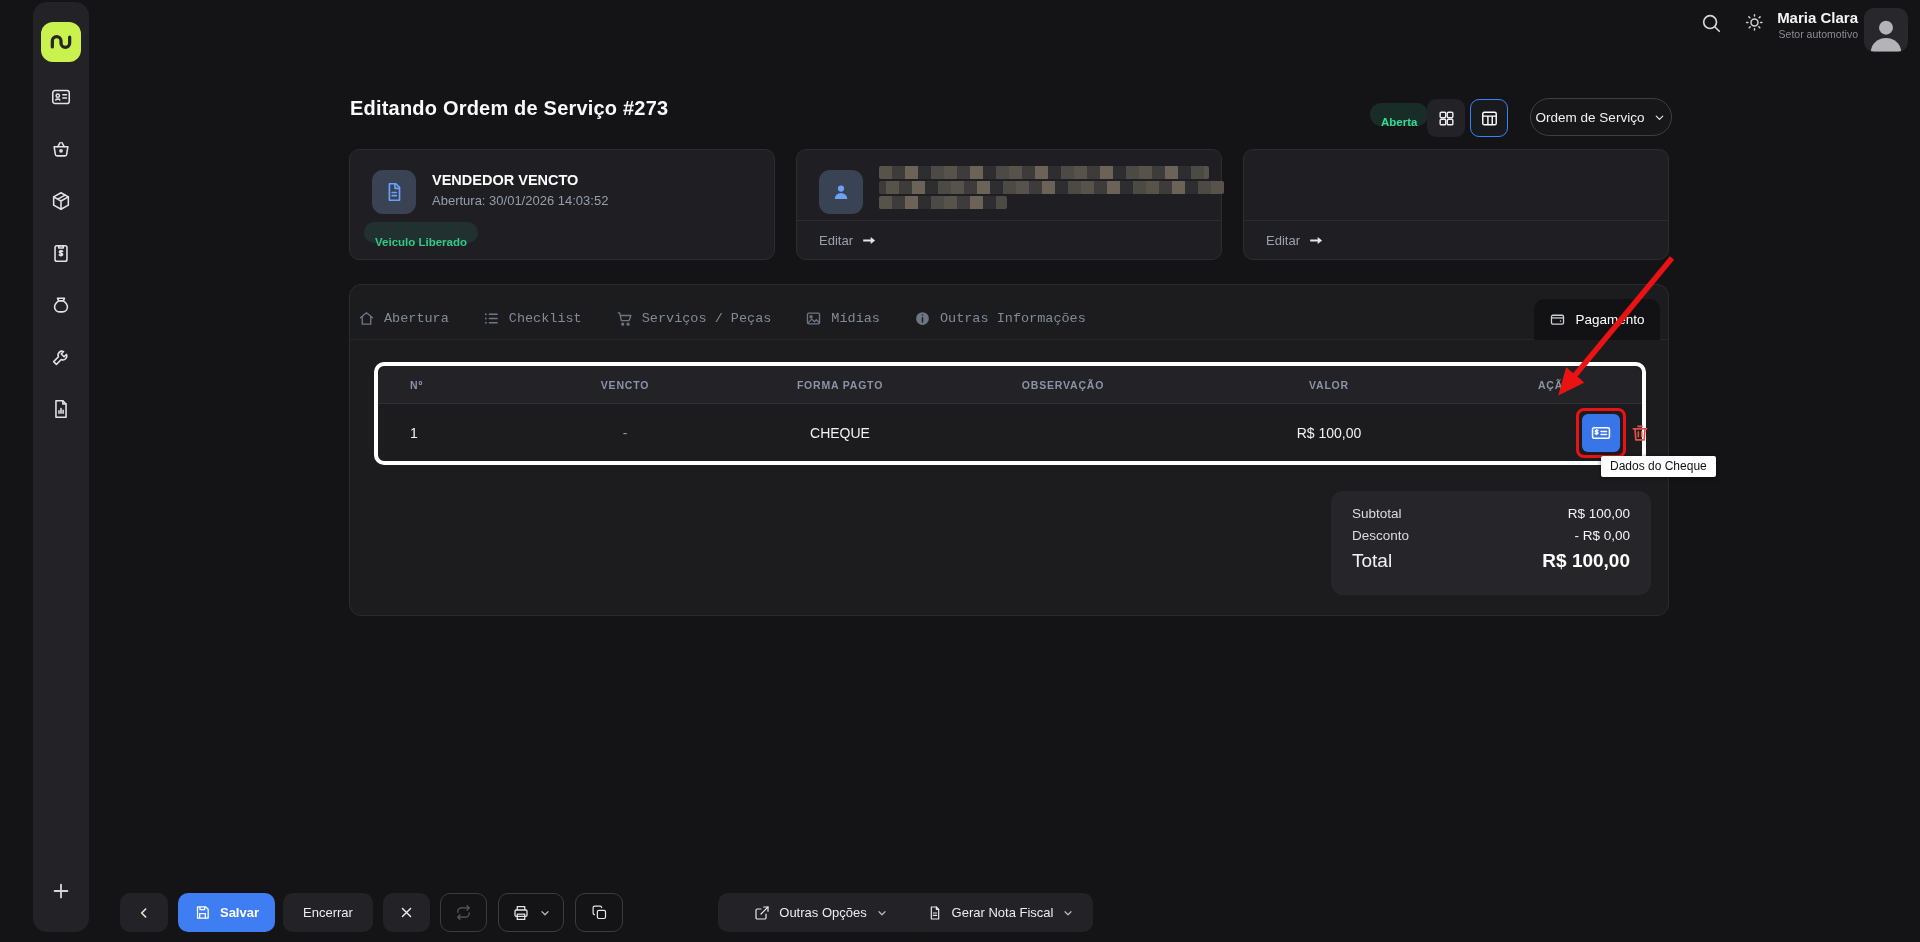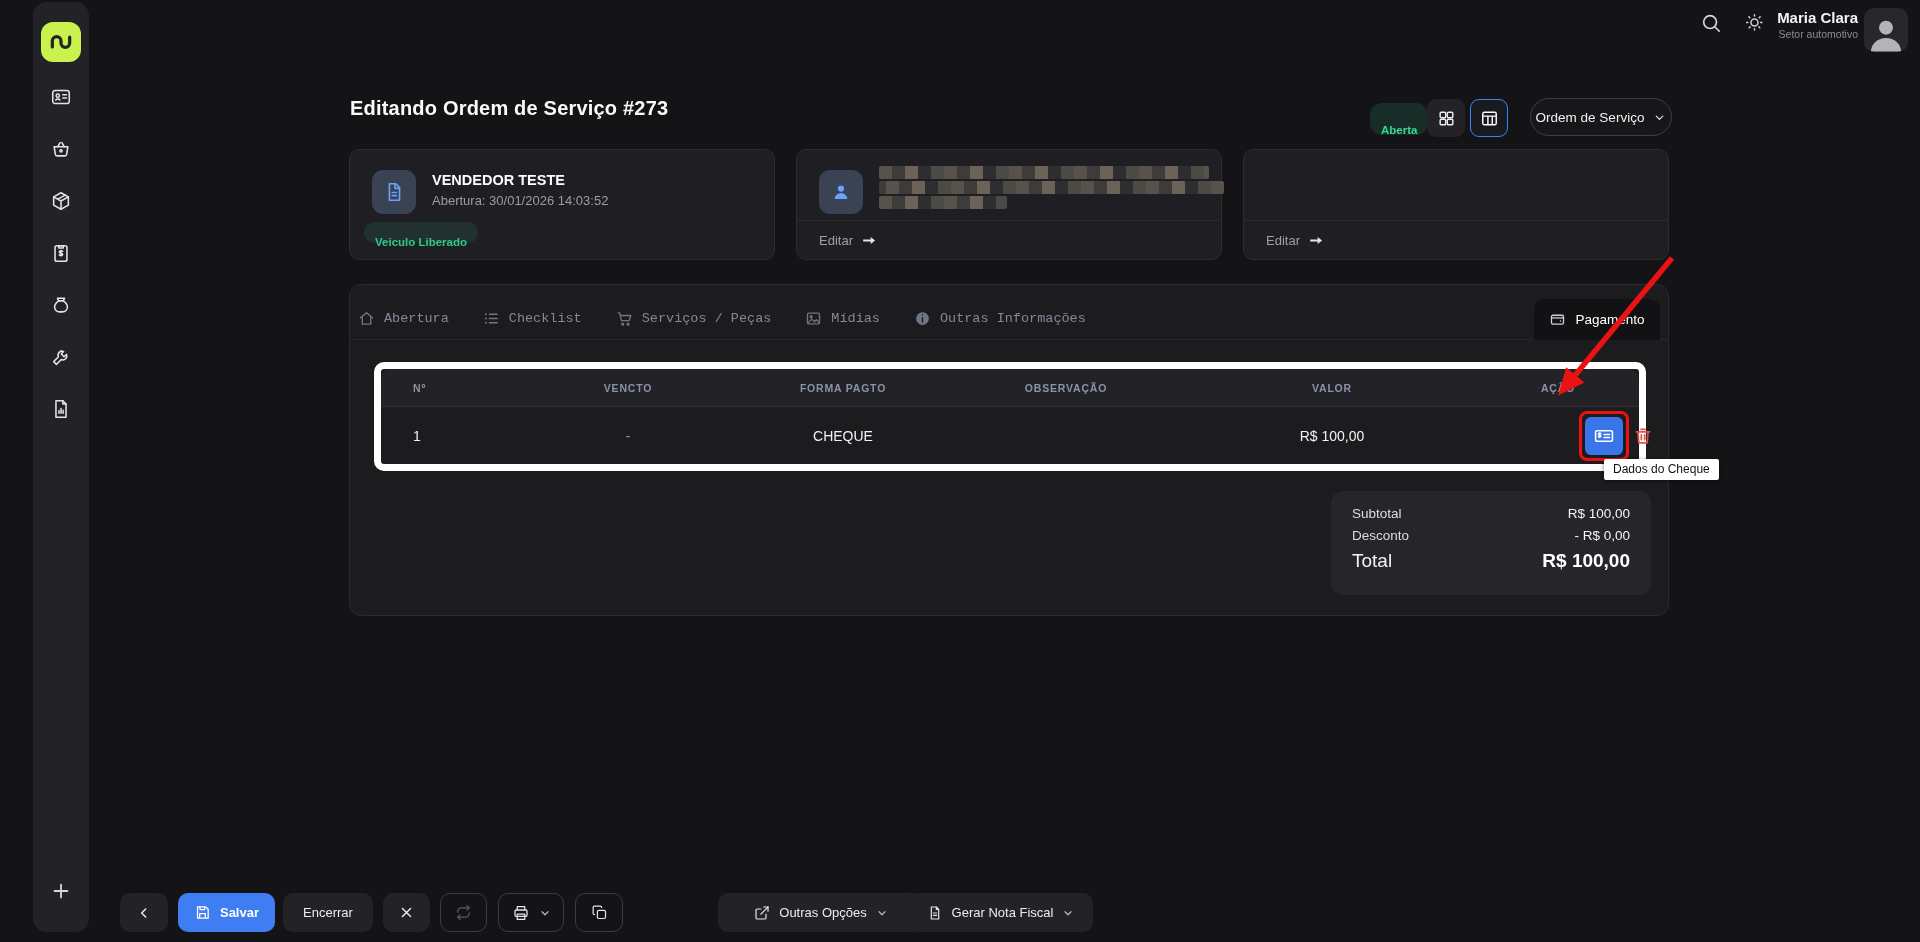--- a/index.html
+++ b/index.html
@@ -18,21 +18,21 @@
   .top-ic { position:absolute; color:#d8d8dc; }
   .search-ic { left:1700px; top:12px; }
   .sun-ic { left:1744px; top:12px; color:#cfcfd4; }
   .userblock { position:absolute; right:62px; top:9px; text-align:right; }
   .user-name { font-size:15px; font-weight:700; color:#f4f4f6; }
   .user-role { font-size:10.5px; color:#8b8b92; margin-top:2px; }
   .avatar { position:absolute; left:1864px; top:8px; width:44px; height:44px; border-radius:10px; background:#28282c; overflow:hidden; display:flex; align-items:flex-end; justify-content:center; }
 
   
   .page-title { position:absolute; left:350px; top:97px; font-size:20px; font-weight:700; letter-spacing:.2px; color:#fafafa; }
-  .status-pill { position:absolute; left:1370px; top:103px; height:23px; padding:16px 11px; line-height:23px; border-radius:12px; background:rgba(52,211,153,.13); color:#36d993; font-size:11.5px; font-weight:700; }
+  .status-pill { position:absolute; left:1370px; top:103px; height:23px; padding:8px 11px; line-height:23px; border-radius:12px; background:rgba(52,211,153,.13); color:#36d993; font-size:11.5px; font-weight:700; }
   .viewbtn { position:absolute; top:99px; width:38px; height:38px; border-radius:9px; display:flex; align-items:center; justify-content:center; cursor:pointer; }
   .viewbtn.grid { left:1427px; background:#232327; color:#ededf0; }
   .viewbtn.table { left:1470px; background:#191a1e; border:1.5px solid #3b82f6; color:#ffffff; }
   .entity-select { position:absolute; left:1530px; top:98px; width:142px; height:38px; border:1px solid #3e3e44; border-radius:20px; display:flex; align-items:center; justify-content:center; gap:9px; font-size:13.5px; color:#f0f0f2; cursor:pointer; background:#17171a; }
 
   
   .card { position:absolute; top:149px; width:426px; height:111px; background:#1f1f23; border:1px solid #2c2c31; border-radius:10px; }
   .card.c1 { left:349px; } .card.c2 { left:796px; } .card.c3 { left:1243px; }
   .card-main { display:flex; gap:16px; padding:20px 0 0 22px; }
   .tile { width:44px; height:44px; border-radius:11px; background:#3a4354; display:flex; align-items:center; justify-content:center; color:#69a2f8; flex:none; }
@@ -50,21 +50,21 @@
   
   .panel { position:absolute; left:349px; top:284px; width:1320px; height:332px; background:#1c1c1f; border:1px solid #2b2b2f; border-radius:12px; }
   .tabs { position:absolute; left:8px; top:12px; height:42px; display:flex; align-items:center; gap:34px;font-family:Liberation Mono, monospace; }
   .tab { display:flex; align-items:center; gap:9px; font-size:13.5px; color:#828a97; cursor:pointer; }
   .tab .t-ic { color:#6e7684; }
   .tabline { position:absolute; left:0; right:0; top:54px; border-top:1px solid rgba(255,255,255,.05); }
   .tab-active { position:absolute; top:14px; right:8px; width:126px; height:41px; background:#121215; border-radius:10px 10px 0 0; display:flex; align-items:center; justify-content:center; gap:9px; font-size:13.5px; color:#ffffff; cursor:pointer; z-index:2; }
   .tab-active .t-ic { color:#cdd1d8; }
 
   
-  .ptable { position:absolute; left:24px; top:77px; width:1272px; border:7px solid #ffffff; border-radius:10px; overflow:visible; }
+  .ptable { position:absolute; left:24px; top:77px; width:1272px; border:4px solid #ffffff; border-radius:10px; overflow:visible; }
   .trow { display:grid; grid-template-columns:120px 254px 176px 270px 262px 190px; align-items:center; }
   .thead { height:38px; background:#232327; border-bottom:1px solid #303036; border-radius:10px 10px 0 0; }
   .thead .cell { font-size:10.5px; font-weight:700; letter-spacing:.8px; color:#8b93a6; }
   .tbody { height:57px; }
   .cell { text-align:center; }
   .cell.first { text-align:left; padding-left:32px; }
   .tbody .cell { font-size:14px; color:#f2f2f4; }
   .cell.dim { color:#8e949e; }
   .action-cell { display:flex; align-items:center; justify-content:flex-end; gap:4px; }
   .cheque-wrap { position:relative; border:3px solid #ea1212; border-radius:8px; padding:3px; }
@@ -211,21 +211,21 @@
 <div class="card c1">
   <div class="card-main">
     <div class="tile">
       <svg width="22" height="22" viewBox="0 0 24 24" fill="none" stroke="currentColor" stroke-width="1.8" stroke-linecap="round" stroke-linejoin="round">
         <path d="M7 3h7l4 4v14H7V3z"></path>
           <path d="M13 3v5h5"></path>
           <path d="M10 12.5h4.5M10 16h4.5"></path>
       </svg>
     </div>
     <div>
-      <div class="card-title">VENDEDOR TESTE</div>
+      <div class="card-title">VENDEDOR VENCTO</div>
       <div class="card-sub">Abertura: 30/01/2026 14:03:52</div>
     </div>
   </div>
   <div class="mini-badge">Veiculo Liberado</div>
 </div>
 
 <div class="card c2">
   <div class="card-main">
     <div class="tile">
       <svg width="22" height="22" viewBox="0 0 24 24" fill="currentColor">

